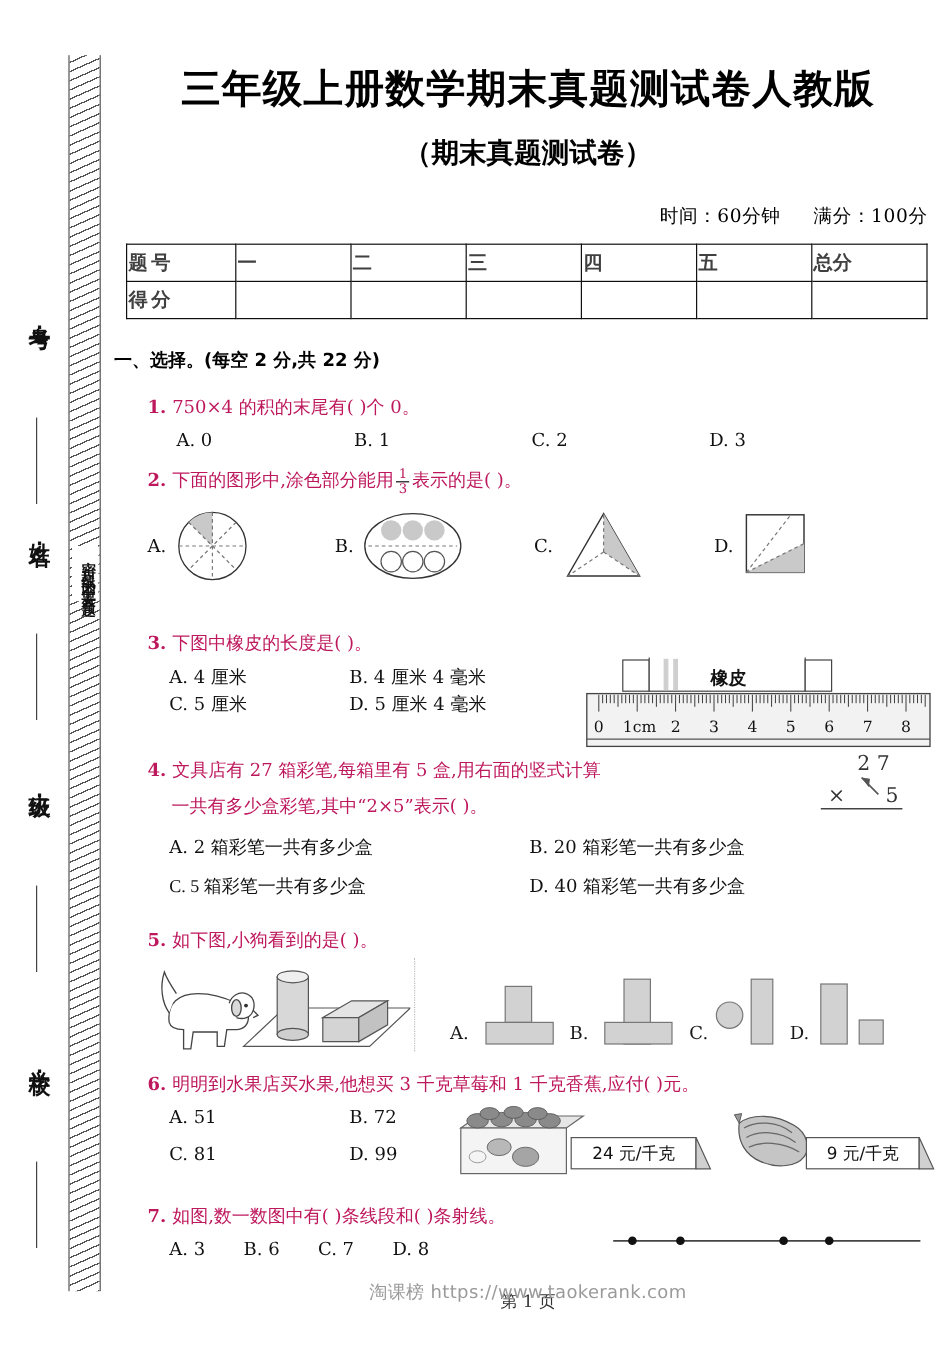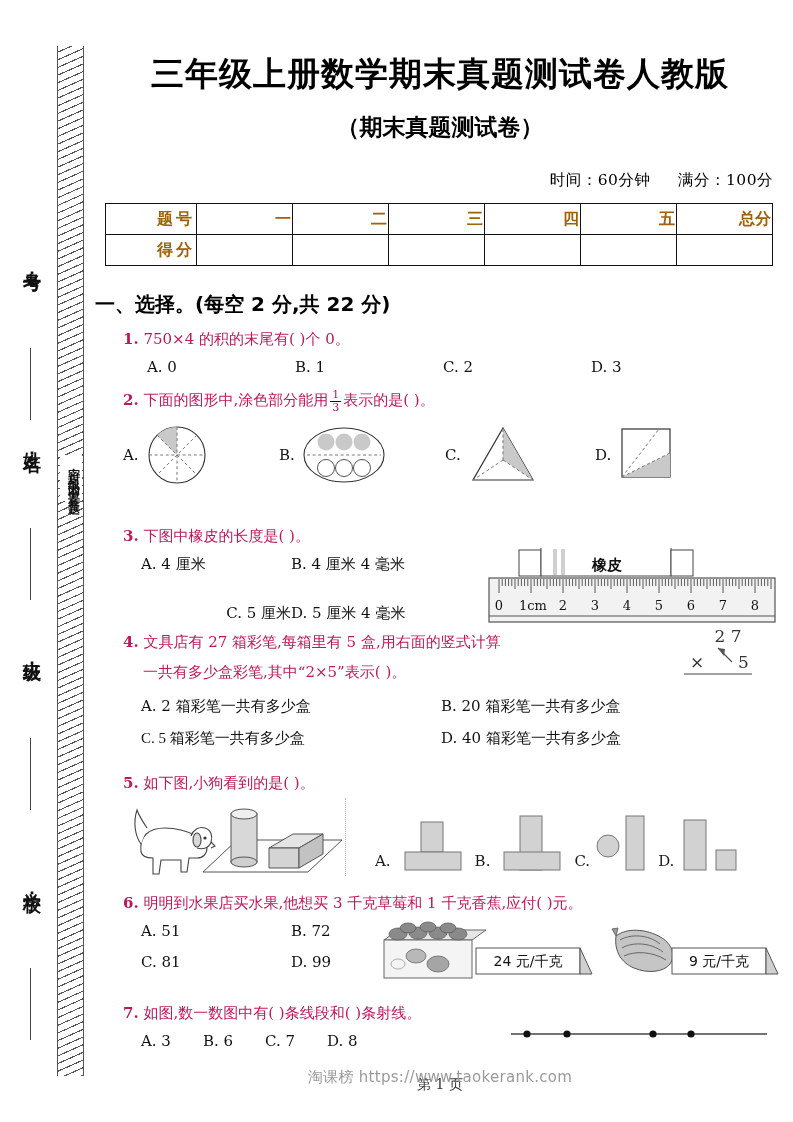--- a/index.html
+++ b/index.html
@@ -51,29 +51,29 @@
     letter-spacing:.5px;
   }
   .meta span{margin-left:22px;}
 
   
   .score-table{
     position:absolute;left:10px;top:203px;width:668px;
     border-collapse:collapse;table-layout:fixed;
   }
   .score-table td{
-    border:1.3px solid #111;height:28px;text-align:right;
-    font-size:16px;font-weight:700;color:#a16207;
+    border:1.3px solid #111;height:28px;text-align:left;
+    font-size:16px;font-weight:700;color:#404040;
     font-family:Liberation Sans, sans-serif;
   }
   .score-table td.lbl{width:88px;letter-spacing:3px;}
 
   
   .sec-head{
-    position:absolute;left:0;top:291px;font-size:20px;font-weight:700;color:#000;
+    position:absolute;left:0;top:291px;font-size:15px;font-weight:700;color:#000;
     font-family:"DejaVu Sans","Liberation Sans",sans-serif;
   }
 
   
   .q{position:absolute;left:28px;width:660px;}
   .q-stem{font-size:15px;line-height:1.55;color:#be185d;white-space:nowrap;}
   .q-num{font-weight:700;font-family:"DejaVu Serif","Liberation Serif",serif;}
   .opts{display:flex;font-size:15px;color:#111;margin-top:7px;}
   .opts .op{white-space:nowrap;}
   .opt-row2{display:flex;font-size:15px;color:#111;margin-top:9px;}
@@ -231,21 +231,21 @@
 
     <div class="q" style="top:525px;">
       <div class="q-stem">
         <span class="q-num">3.</span>
         <span>下图中橡皮的长度是(        )。</span>
       </div>
       <div class="opts">
         <span class="op" style="width:150px;margin-left:18px;">A. 4 厘米</span>
         <span class="op">B. 4 厘米 4 毫米</span>
       </div>
-      <div class="opts" style="margin-top:30px;text-align:right;">
+      <div class="opts" style="margin-top:4px;">
         <span class="op" style="width:150px;margin-left:18px;">C. 5 厘米</span>
         <span class="op">D. 5 厘米 4 毫米</span>
       </div>
     </div>
 
     <div class="fig" style="left:392px;top:548px;">
       <svg width="290" height="78" viewBox="0 0 290 78">
 
         <rect x="32" y="2" width="22" height="26" fill="#fff" stroke="#444" stroke-width="1"></rect>
         <rect x="54" y="-1" width="130" height="29" fill="#fff" stroke="#444" stroke-width="1"></rect>

